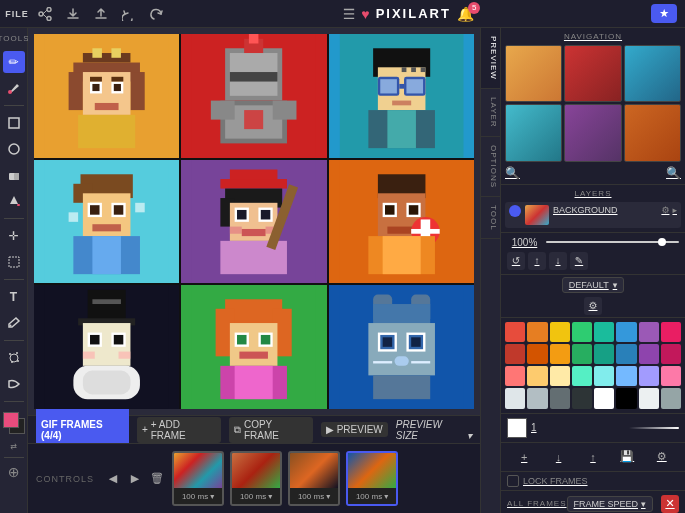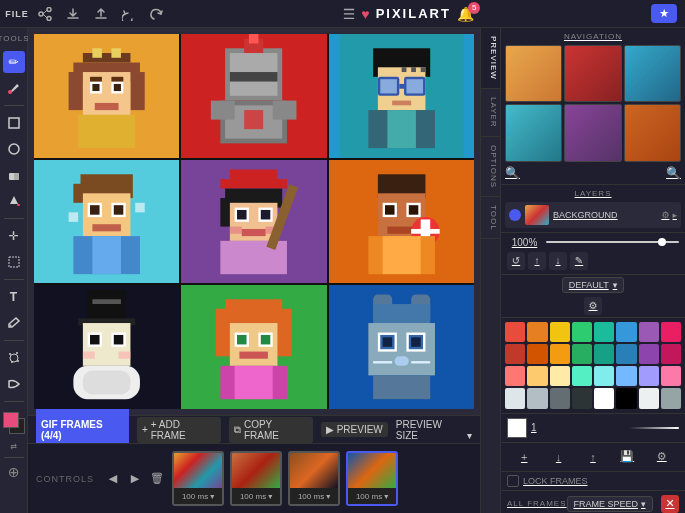--- a/index.html
+++ b/index.html
@@ -201,20 +201,21 @@
       padding: 2px 5px;
       border-radius: 3px;
       background: #333;
     }
     .preview-size-btn {
       display: flex;
       align-items: flex-end;
       gap: 2px;
       cursor: pointer;
       color: #ccc;
+      font-style: italic;
     }
 
     
     .controls-bar {
       height: 70px;
       background: #1a1a2a;
       border-top: 1px solid #333;
       display: flex;
       align-items: center;
       padding: 4px 8px;
@@ -330,21 +331,20 @@
     .nav-thumb-3 { background: linear-gradient(135deg, #44bbcc, #227788); }
     .nav-thumb-4 { background: linear-gradient(135deg, #884499, #553366); }
     .nav-thumb-5 { background: linear-gradient(135deg, #cc6622, #aa4411); }
 
     .layer-section {
       padding: 4px;
       border-bottom: 1px solid #333;
     }
     .layer-item {
       display: flex;
-      align-items: center;
       gap: 4px;
       padding: 3px 4px;
       background: #2a2a3a;
       border-radius: 3px;
       cursor: pointer;
     }
     .layer-eye {
       width: 12px;
       height: 12px;
       background: #4a5af0;

